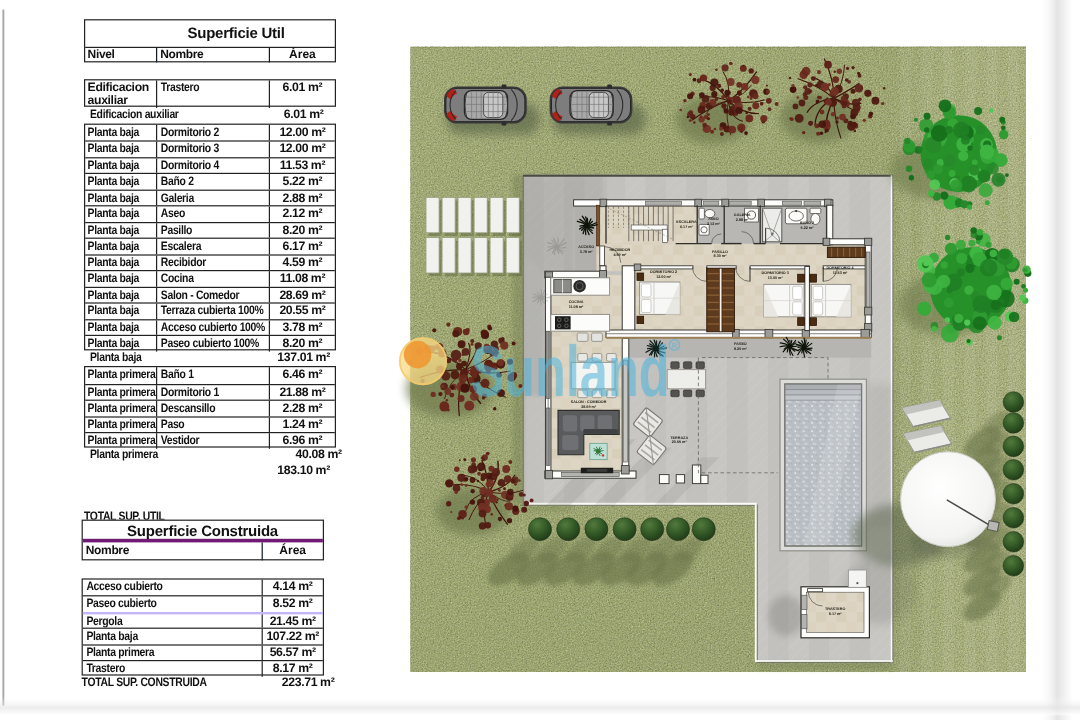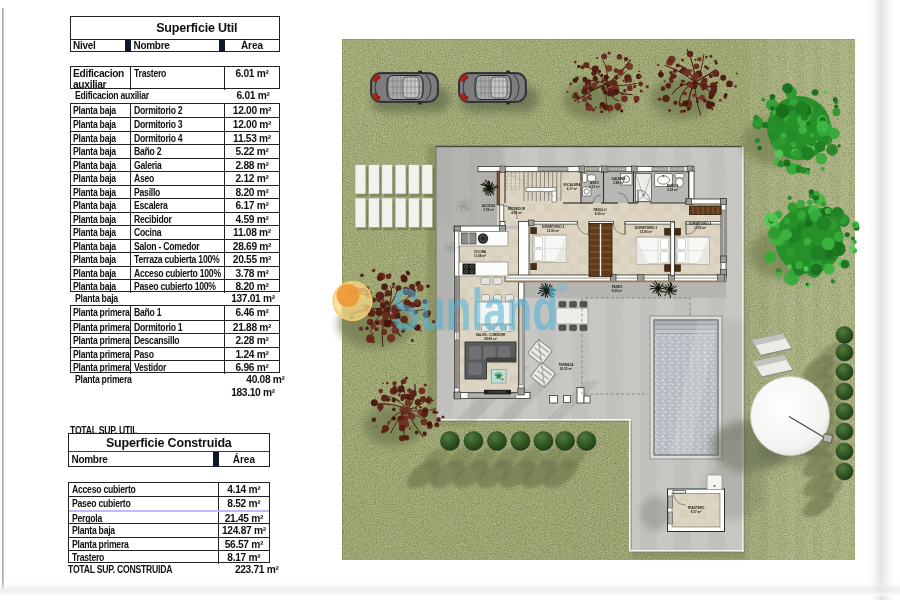--- a/index.html
+++ b/index.html
@@ -1,21 +1,21 @@
 <!DOCTYPE html>
 <html><head><meta charset="utf-8">
 <style>
 html,body{margin:0;padding:0;background:#ffffff;width:900px;height:600px;overflow:hidden;}
 *{box-sizing:border-box;}
 body{font-family:"Liberation Sans", sans-serif;}
 .tbl{position:absolute;font-weight:bold;color:#111;}
 .box{position:absolute;left:0;right:0;border:1px solid #222;background:#fff;}
 .title{text-align:center;font-size:12.5px;line-height:23px;letter-spacing:-0.2px;}
 .hdr{display:flex;height:12.5px;line-height:12.5px;font-size:10px;}
-.hc{border-right:6px solid #0f172a;padding-left:2.5px;letter-spacing:-0.3px;}
+.hc{border-right:1px solid #0f172a;padding-left:2.5px;letter-spacing:-0.3px;}
 .hcC{text-align:center;}
 .r{display:flex;font-size:10.2px;line-height:13px;}
 .c{border-right:1px solid #222;padding-left:2.5px;white-space:nowrap;letter-spacing:-0.3px;overflow:hidden;}
 .c>i,.sl>i{font-style:normal;display:inline-block;transform:scaleX(0.85);transform-origin:0 50%;white-space:nowrap;}
 .cC{text-align:center;letter-spacing:-0.3px;}
 .sum{position:absolute;left:0;right:0;font-size:10.2px;line-height:13.5px;}
 .sl{position:absolute;left:5px;letter-spacing:-0.3px;white-space:nowrap;}
 .sv{position:absolute;text-align:center;letter-spacing:-0.3px;}
 </style></head>
 <body>
@@ -1759,42 +1759,42 @@
       <span class="sl"><i>Planta primera</i></span>
       <span class="sv" style="left:169px;width:54px;">40.08 m²</span>
     </div>
     <div class="sum" style="top:370.0px;height:13.5px;">
       <span class="sl" style="left:0;margin-top:38px;"><i>TOTAL SUP. UTIL</i></span>
       <span class="sv" style="left:156.5px;width:54px;">183.10 m²</span>
     </div>
   </div>
 <div class="tbl" style="left:68px;top:433px;width:201.5px;">
     <div class="box" style="top:0;height:34px;">
-      <div class="title" style="height:18px;border-bottom:1px solid #701a75;line-height:19px;">Superficie Construida</div>
+      <div class="title" style="height:18px;border-bottom:3px solid #701a75;line-height:19px;">Superficie Construida</div>
       <div class="hdr" style="height:15px;line-height:15px;">
         <span class="hc" style="width:151px;">Nombre</span>
         <span class="hcC" style="width:49.5px;">Área</span>
       </div>
     </div>
     <div class="box" style="top:48.5px;height:81.0px;">
       <div class="r" style="height:13.5px;">
         <span class="c" style="width:151px;"><i>Acceso cubierto</i></span>
         <span class="cC" style="width:49.5px;">4.14 m²</span>
       </div>
       <div class="r" style="height:13.5px;border-top:1px solid #222;">
         <span class="c" style="width:151px;"><i>Paseo cubierto</i></span>
         <span class="cC" style="width:49.5px;text-align:center;">8.52 m²</span>
       </div>
       <div class="r" style="height:13.5px;border-top:2px solid #c4b5fd;">
         <span class="c" style="width:151px;"><i>Pergola</i></span>
         <span class="cC" style="width:49.5px;">21.45 m²</span>
       </div>
       <div class="r" style="height:13.5px;border-top:1px solid #222;">
         <span class="c" style="width:151px;"><i>Planta baja</i></span>
-        <span class="cC" style="width:49.5px;">124.87 m²</span>
+        <span class="cC" style="width:49.5px;">107.22 m²</span>
       </div>
       <div class="r" style="height:13.5px;border-top:1px solid #222;">
         <span class="c" style="width:151px;"><i>Planta primera</i></span>
         <span class="cC" style="width:49.5px;">56.57 m²</span>
       </div>
       <div class="r" style="height:13.5px;border-top:1px solid #222;">
         <span class="c" style="width:151px;"><i>Trastero</i></span>
         <span class="cC" style="width:49.5px;">8.17 m²</span>
       </div>
     </div>

